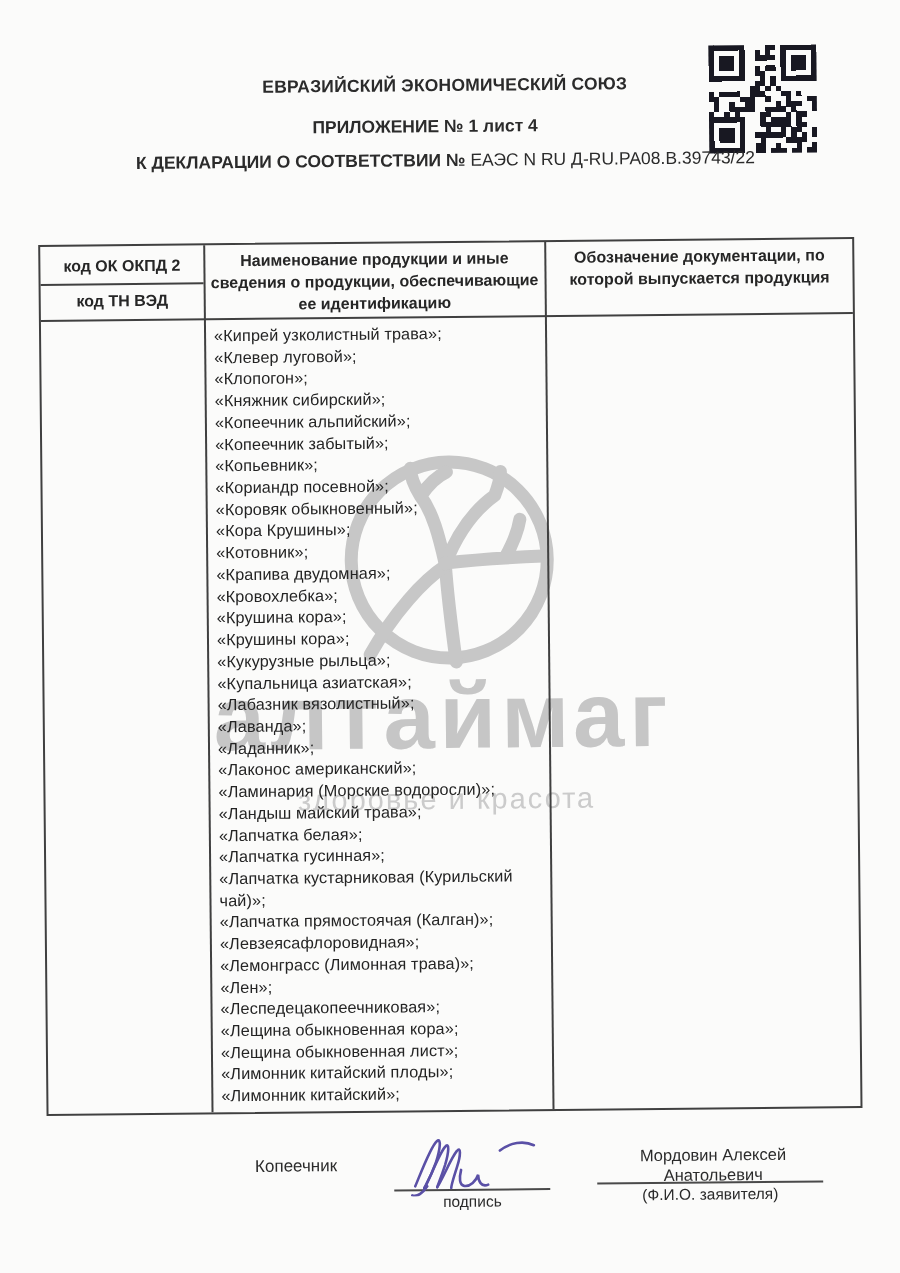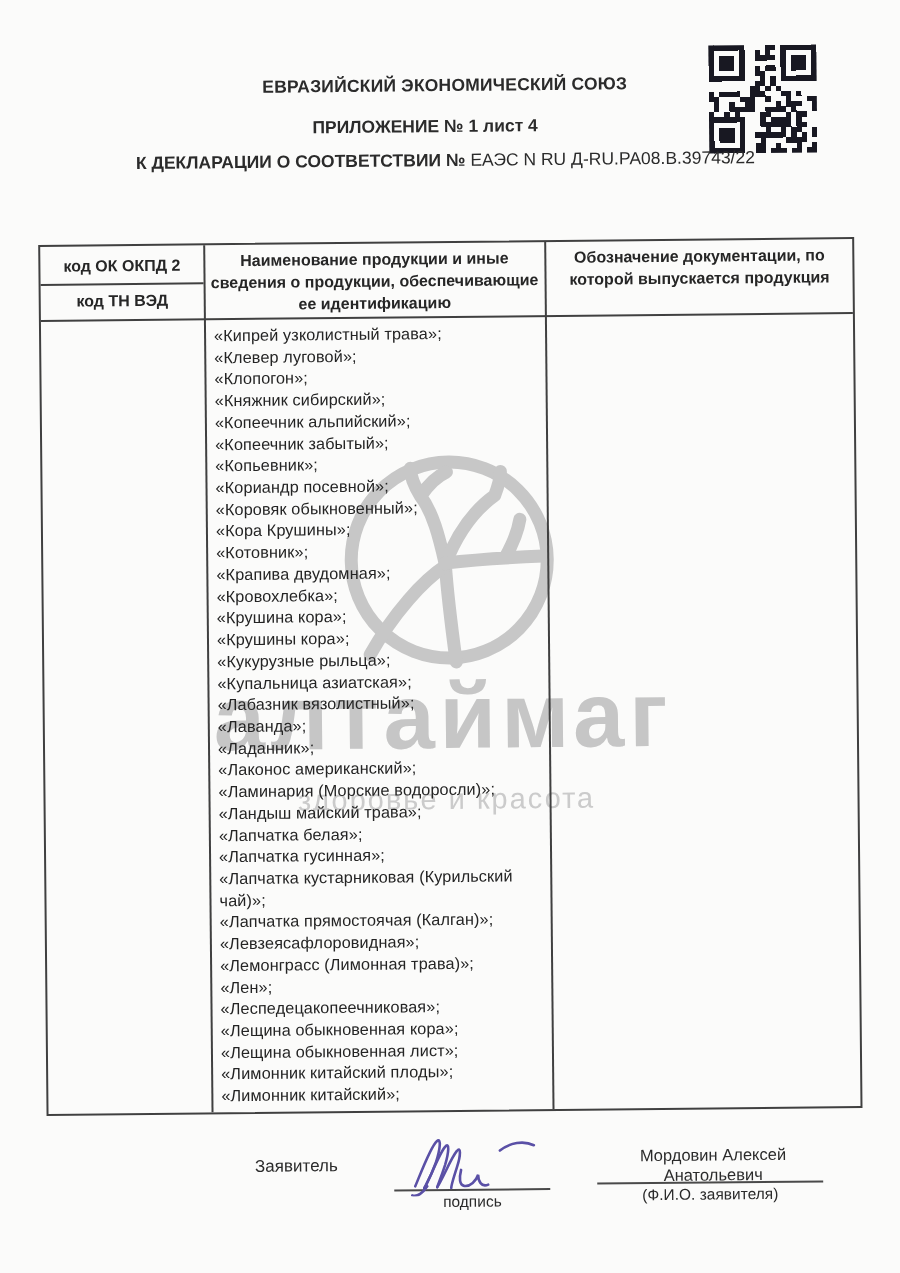--- a/index.html
+++ b/index.html
@@ -351,21 +351,21 @@
         <div class="product">«Лен»;</div>
         <div class="product">«Леспедецакопеечниковая»;</div>
         <div class="product">«Лещина обыкновенная кора»;</div>
         <div class="product">«Лещина обыкновенная лист»;</div>
         <div class="product">«Лимонник китайский плоды»;</div>
         <div class="product">«Лимонник китайский»;</div>
       </div>
   </div>
 
   <div class="foot">
-    <div class="applicant">Заявитель</div>
+    <div class="applicant">Копеечник</div>
 
     <svg class="sig-mark" width="150" height="62" viewBox="0 0 150 62" fill="none">
       <g stroke="#5a50a6" stroke-width="2.6" stroke-linecap="round" fill="none">
         <path d="M12,52 C18,38 28,12 34,7 C39,3 37,16 33,28 C28,42 23,50 21,54"></path>
         <path d="M21,54 C27,44 36,20 42,13 C47,7 46,18 42,31 C38,43 35,50 34,53"></path>
         <path d="M34,53 C40,44 48,24 54,17 C58,12 58,21 54,33 C50,45 48,51 48,54"></path>
         <path d="M24,52 C20,58 14,63 9,61"></path>
         <path d="M58,36 C56,44 56,51 61,52 C67,53 73,47 75,41 C75,47 78,54 85,51"></path>
         <path d="M97,17 C107,9 121,7 131,12"></path>
       </g>

